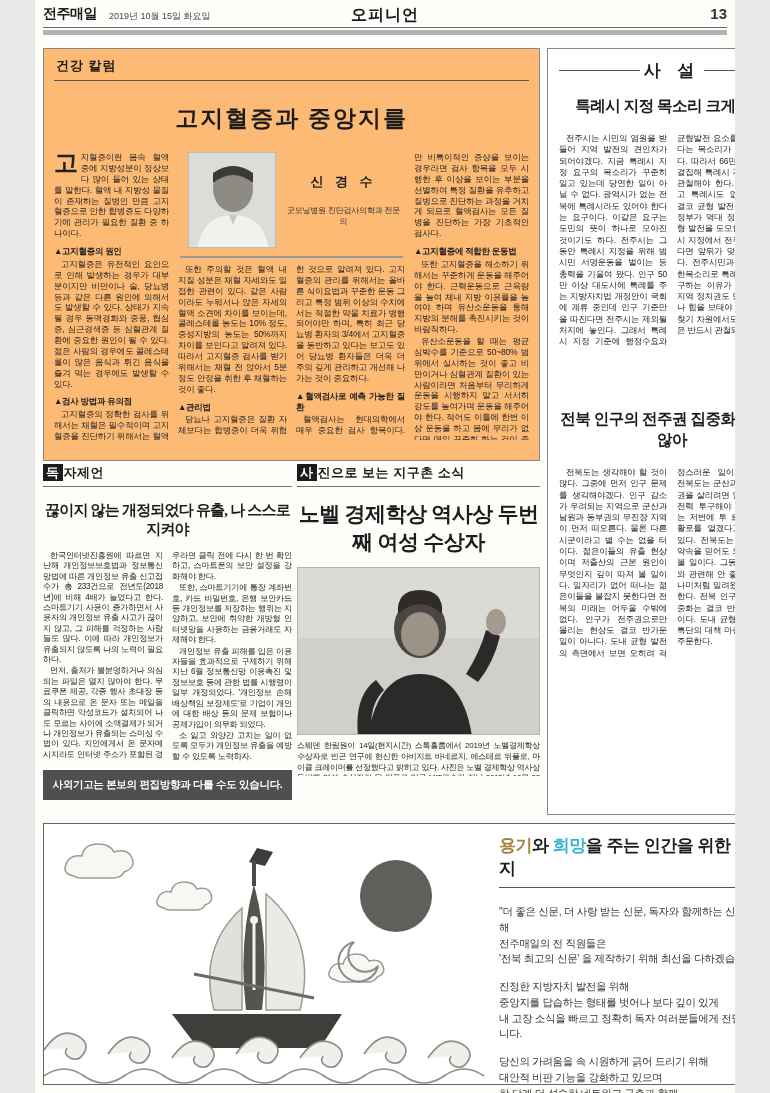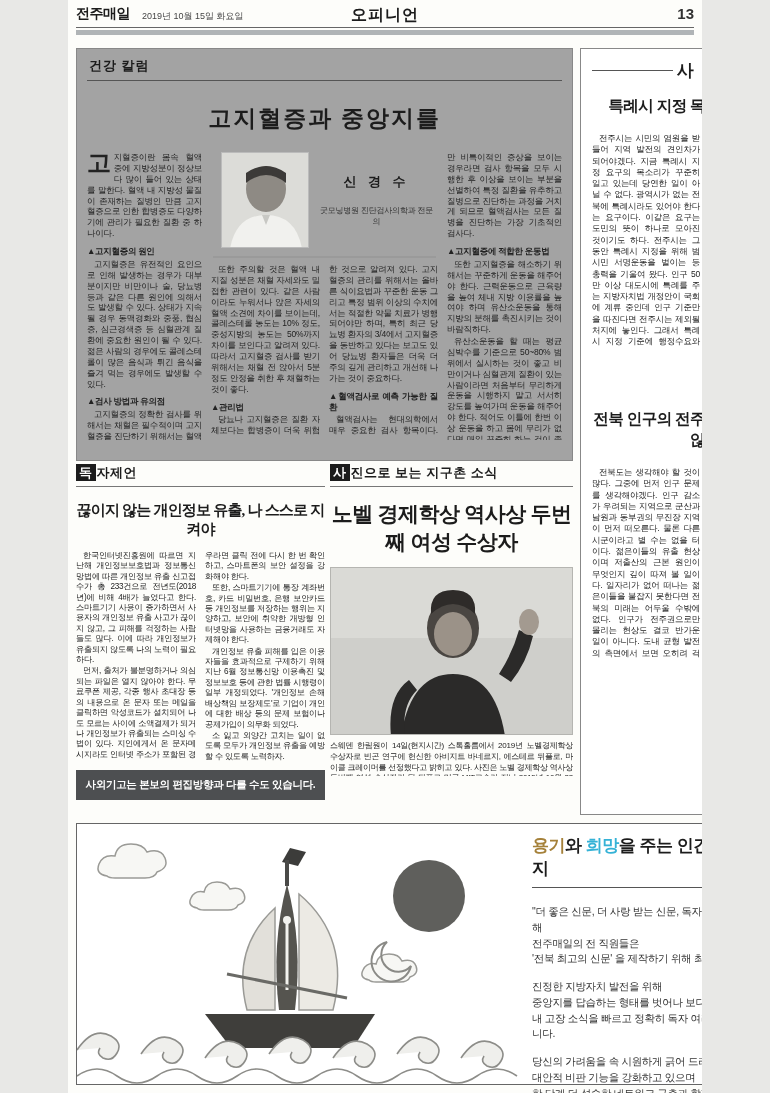--- a/index.html
+++ b/index.html
@@ -1,30 +1,30 @@
 <!DOCTYPE html>
 <html><head>
 <meta charset="utf-8">
 <style>
   * { margin:0; padding:0; box-sizing:border-box; }
   html,body { background:#e8e8e6; }
   body { font-family:"Liberation Sans","DejaVu Sans",sans-serif; color:#1c1c1c; }
-  .page { position:relative; width:634px; height:1093px; background:#fdfdfa; margin:0 auto; overflow:hidden; }
+  .page { position:relative; width:700px; height:1093px; background:#fdfdfa; margin:0 auto; overflow:hidden; }
 
   
   .masthead { position:absolute; left:8px; right:8px; top:5px; height:20px; }
   .masthead .paper { font-weight:bold; font-size:14px; letter-spacing:-0.5px; float:left; }
   .masthead .date { font-size:9px; color:#444; float:left; margin:5px 0 0 12px; }
   .masthead .section { position:absolute; left:0; right:0; text-align:center; font-size:16px; font-weight:bold; letter-spacing:1px; }
   .masthead .pageno { float:right; font-size:15px; font-weight:bold; color:#333; }
   .head-rule1 { position:absolute; left:8px; right:8px; top:27px; border-top:1px solid #666; }
   .head-rule2 { position:absolute; left:8px; right:8px; top:30px; height:5px; background:#b0b4b6; }
 
   
-  .health-box { position:absolute; left:8px; top:48px; width:497px; height:413px; border:1px solid #888; background:#a3a3a3; padding:6px 10px; overflow:hidden; }
+  .health-box { position:absolute; left:8px; top:48px; width:497px; height:413px; border:1px solid #888; background:#fdba74; padding:6px 10px; overflow:hidden; }
   .kicker-plain { font-size:13px; font-weight:bold; letter-spacing:1px; padding:2px 0 5px 2px; border-bottom:1px solid #555; }
   .health-headline { font-family:"Liberation Serif","DejaVu Serif",serif; font-size:23px; font-weight:bold; text-align:center; letter-spacing:2px; margin:22px 0 18px 0; }
   .health-body { display:flex; gap:9px; height:288px; overflow:hidden; }
   .hcol { width:115px; flex:0 0 115px; font-size:8.5px; line-height:1.28; text-align:justify; color:#222; letter-spacing:-0.2px; }
   .hmid { flex:1 1 auto; display:flex; flex-direction:column; }
   .profile-row { display:flex; align-items:center; gap:10px; padding:0 4px 6px 10px; }
   .portrait { width:88px; height:96px; background:linear-gradient(160deg,#e9e9e7,#cfcfcb); border:1px solid #bbb; overflow:hidden; flex:0 0 88px; }
   .profile-meta { flex:1; text-align:center; }
   .profile-name { font-size:13px; font-weight:bold; letter-spacing:4px; margin-bottom:14px;text-align:center; }
   .profile-title { font-size:8px; color:#333; letter-spacing:-0.2px; }
@@ -144,21 +144,21 @@
     <div class="ed-headline">전북 인구의 전주권 집중화 반갑지 않아</div>
     <div class="ed-body b2">
       <p>전북도는 생각해야 할 것이 많다. 그중에 먼저 인구 문제를 생각해야겠다. 인구 감소가 우려되는 지역으로 군산과 남원과 동부권의 무진장 지역이 먼저 떠오른다. 물론 다른 시군이라고 별 수는 없을 터이다. 젊은이들의 유출 현상이며 저출산의 근본 원인이 무엇인지 깊이 따져 볼 일이다. 일자리가 없어 떠나는 젊은이들을 붙잡지 못한다면 전북의 미래는 어두울 수밖에 없다. 인구가 전주권으로만 몰리는 현상도 결코 반가운 일이 아니다. 도내 균형 발전의 측면에서 보면 오히려 걱정스러운 일이기 때문이다. 전북도는 군산과 남원과 동부권을 살리려면 일자리 창출에 전력 투구해야 한다. 전북도는 저번에 투 트랙 전략으로 활로를 열겠다고 말한 적이 있다. 전북도는 도민들이 그 약속을 믿어도 되는지 확인해볼 일이다. 그동안 인구 문제와 관련해 안 좋은 일들이 쓰나미처럼 밀려왔던 것을 기억한다. 전북 인구의 전주권 집중화는 결코 반갑지 않은 일이다. 도내 균형 발전을 위한 특단의 대책 마련을 전북도에 주문한다.</p>
     </div>
   </div>
 
   <div class="reader-box">
     <div class="kicker-boxed">
       <span class="inv">독</span><span>자제언</span>
     </div>
-    <div class="reader-headline">끊이지 않는 개인정보 유출, 나 스스로 지켜야</div>
+    <div class="reader-headline">끊이지 않는 개정되었다 유출, 나 스스로 지켜야</div>
     <div class="reader-body">
       <p>한국인터넷진흥원에 따르면 지난해 개인정보보호법과 정보통신망법에 따른 개인정보 유출 신고접수가 총 233건으로 전년도(2018년)에 비해 4배가 늘었다고 한다. 스마트기기 사용이 증가하면서 사용자의 개인정보 유출 사고가 끊이지 않고, 그 피해를 걱정하는 사람들도 많다. 이에 따라 개인정보가 유출되지 않도록 나의 노력이 필요하다.</p>
       <p>먼저, 출처가 불분명하거나 의심되는 파일은 열지 않아야 한다. 무료쿠폰 제공, 각종 행사 초대장 등의 내용으로 온 문자 또는 메일을 클릭하면 악성코드가 설치되어 나도 모르는 사이에 소액결제가 되거나 개인정보가 유출되는 스미싱 수법이 있다. 지인에게서 온 문자메시지라도 인터넷 주소가 포함된 경우라면 클릭 전에 다시 한 번 확인하고, 스마트폰의 보안 설정을 강화해야 한다.</p>
       <p>또한, 스마트기기에 통장 계좌번호, 카드 비밀번호, 은행 보안카드 등 개인정보를 저장하는 행위는 지양하고, 보안에 취약한 개방형 인터넷망을 사용하는 금융거래도 자제해야 한다.</p>
       <p>개인정보 유출 피해를 입은 이용자들을 효과적으로 구제하기 위해 지난 6월 정보통신망 이용촉진 및 정보보호 등에 관한 법률 시행령이 일부 개정되었다. '개인정보 손해배상책임 보장제도'로 기업이 개인에 대한 배상 등의 문제 보험이나 공제가입이 의무화 되었다.</p>
       <p>소 잃고 외양간 고치는 일이 없도록 모두가 개인정보 유출을 예방할 수 있도록 노력하자.</p>
 
     </div>
   </div>
 

